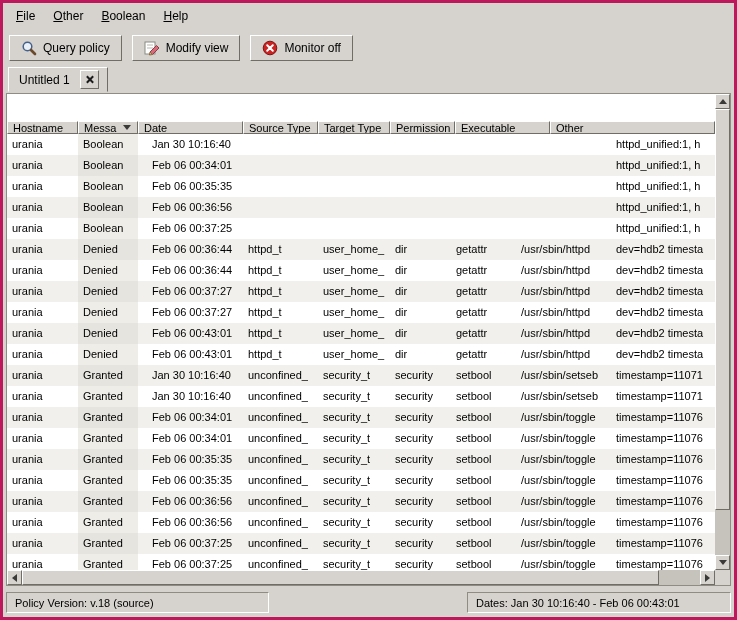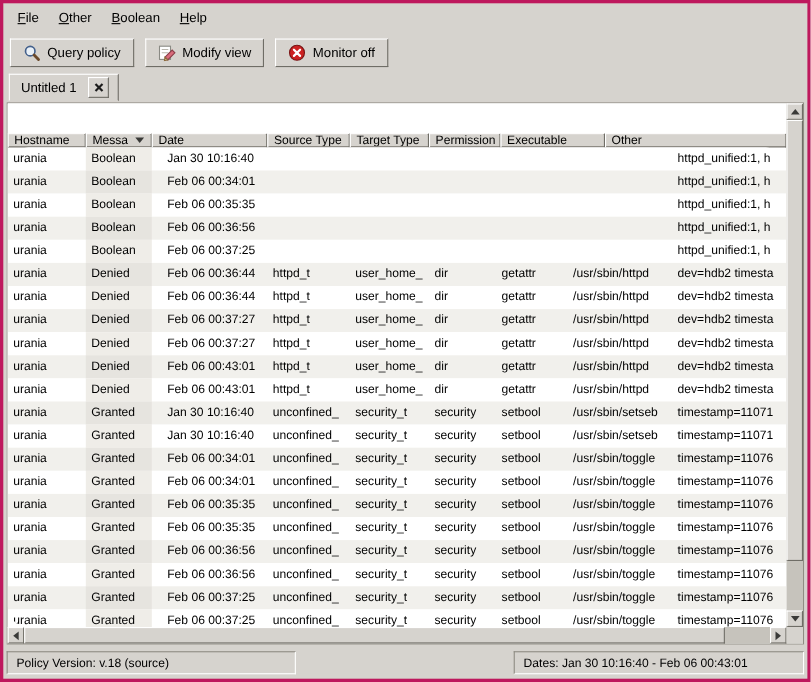--- a/index.html
+++ b/index.html
@@ -68,21 +68,21 @@
     font-size:11px; line-height:12px; overflow:hidden; cursor:default;margin-top:27px;
   }
   .th span { white-space:normal; }
   .sort-arrow {
     flex:0 0 auto; margin-left:7px;
     width:0; height:0;
     border-left:4px solid transparent; border-right:4px solid transparent;
     border-top:5px solid #3a3a38;
   }
 
-  .tbody { flex:1; overflow:hidden; background:#fff;border-radius:19px; }
+  .tbody { flex:1; overflow:hidden; background:#fff; }
   .tr { display:flex; height:21px; }
   .tr.even { background:#ffffff; }
   .tr.odd  { background:#f1f0ec; }
   .td {
     padding:4px 5px 0 5px; font-size:11px;
     white-space:nowrap; overflow:hidden;
   }
   .tr.even .sortcol { background:#efede8; }
   .tr.odd  .sortcol { background:#e6e4df; }
   .datecol { padding-left:14px; }

